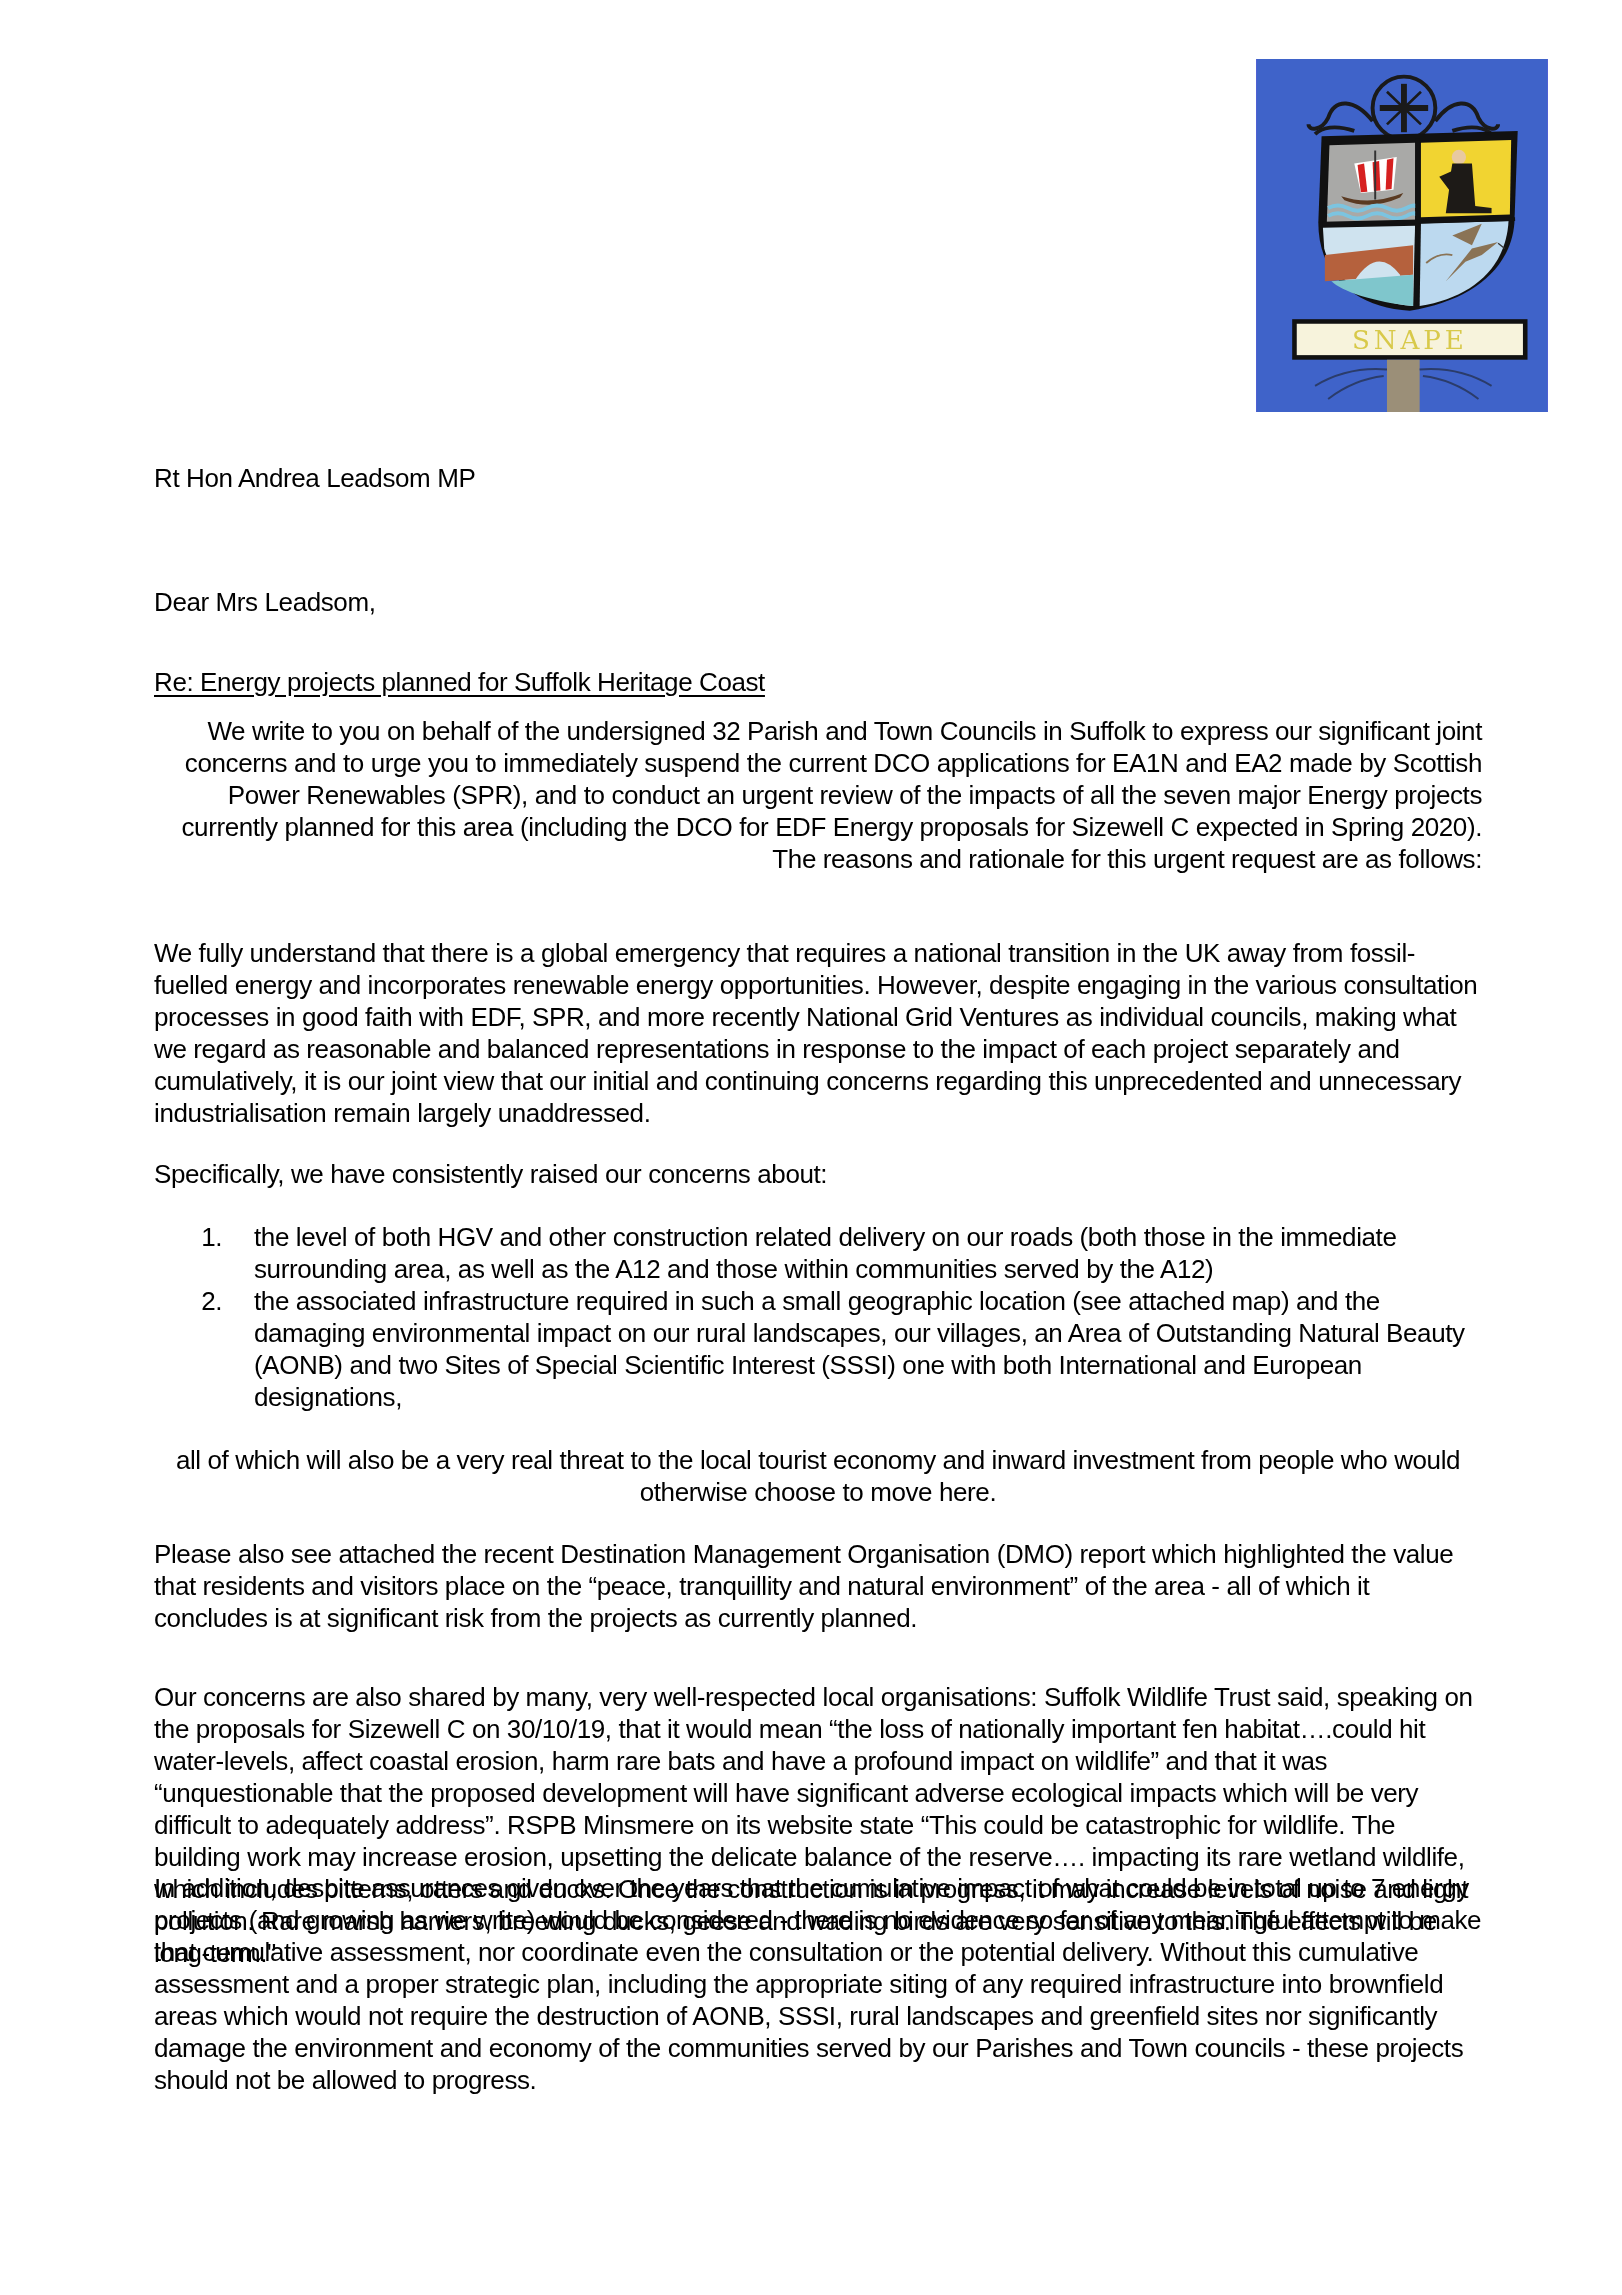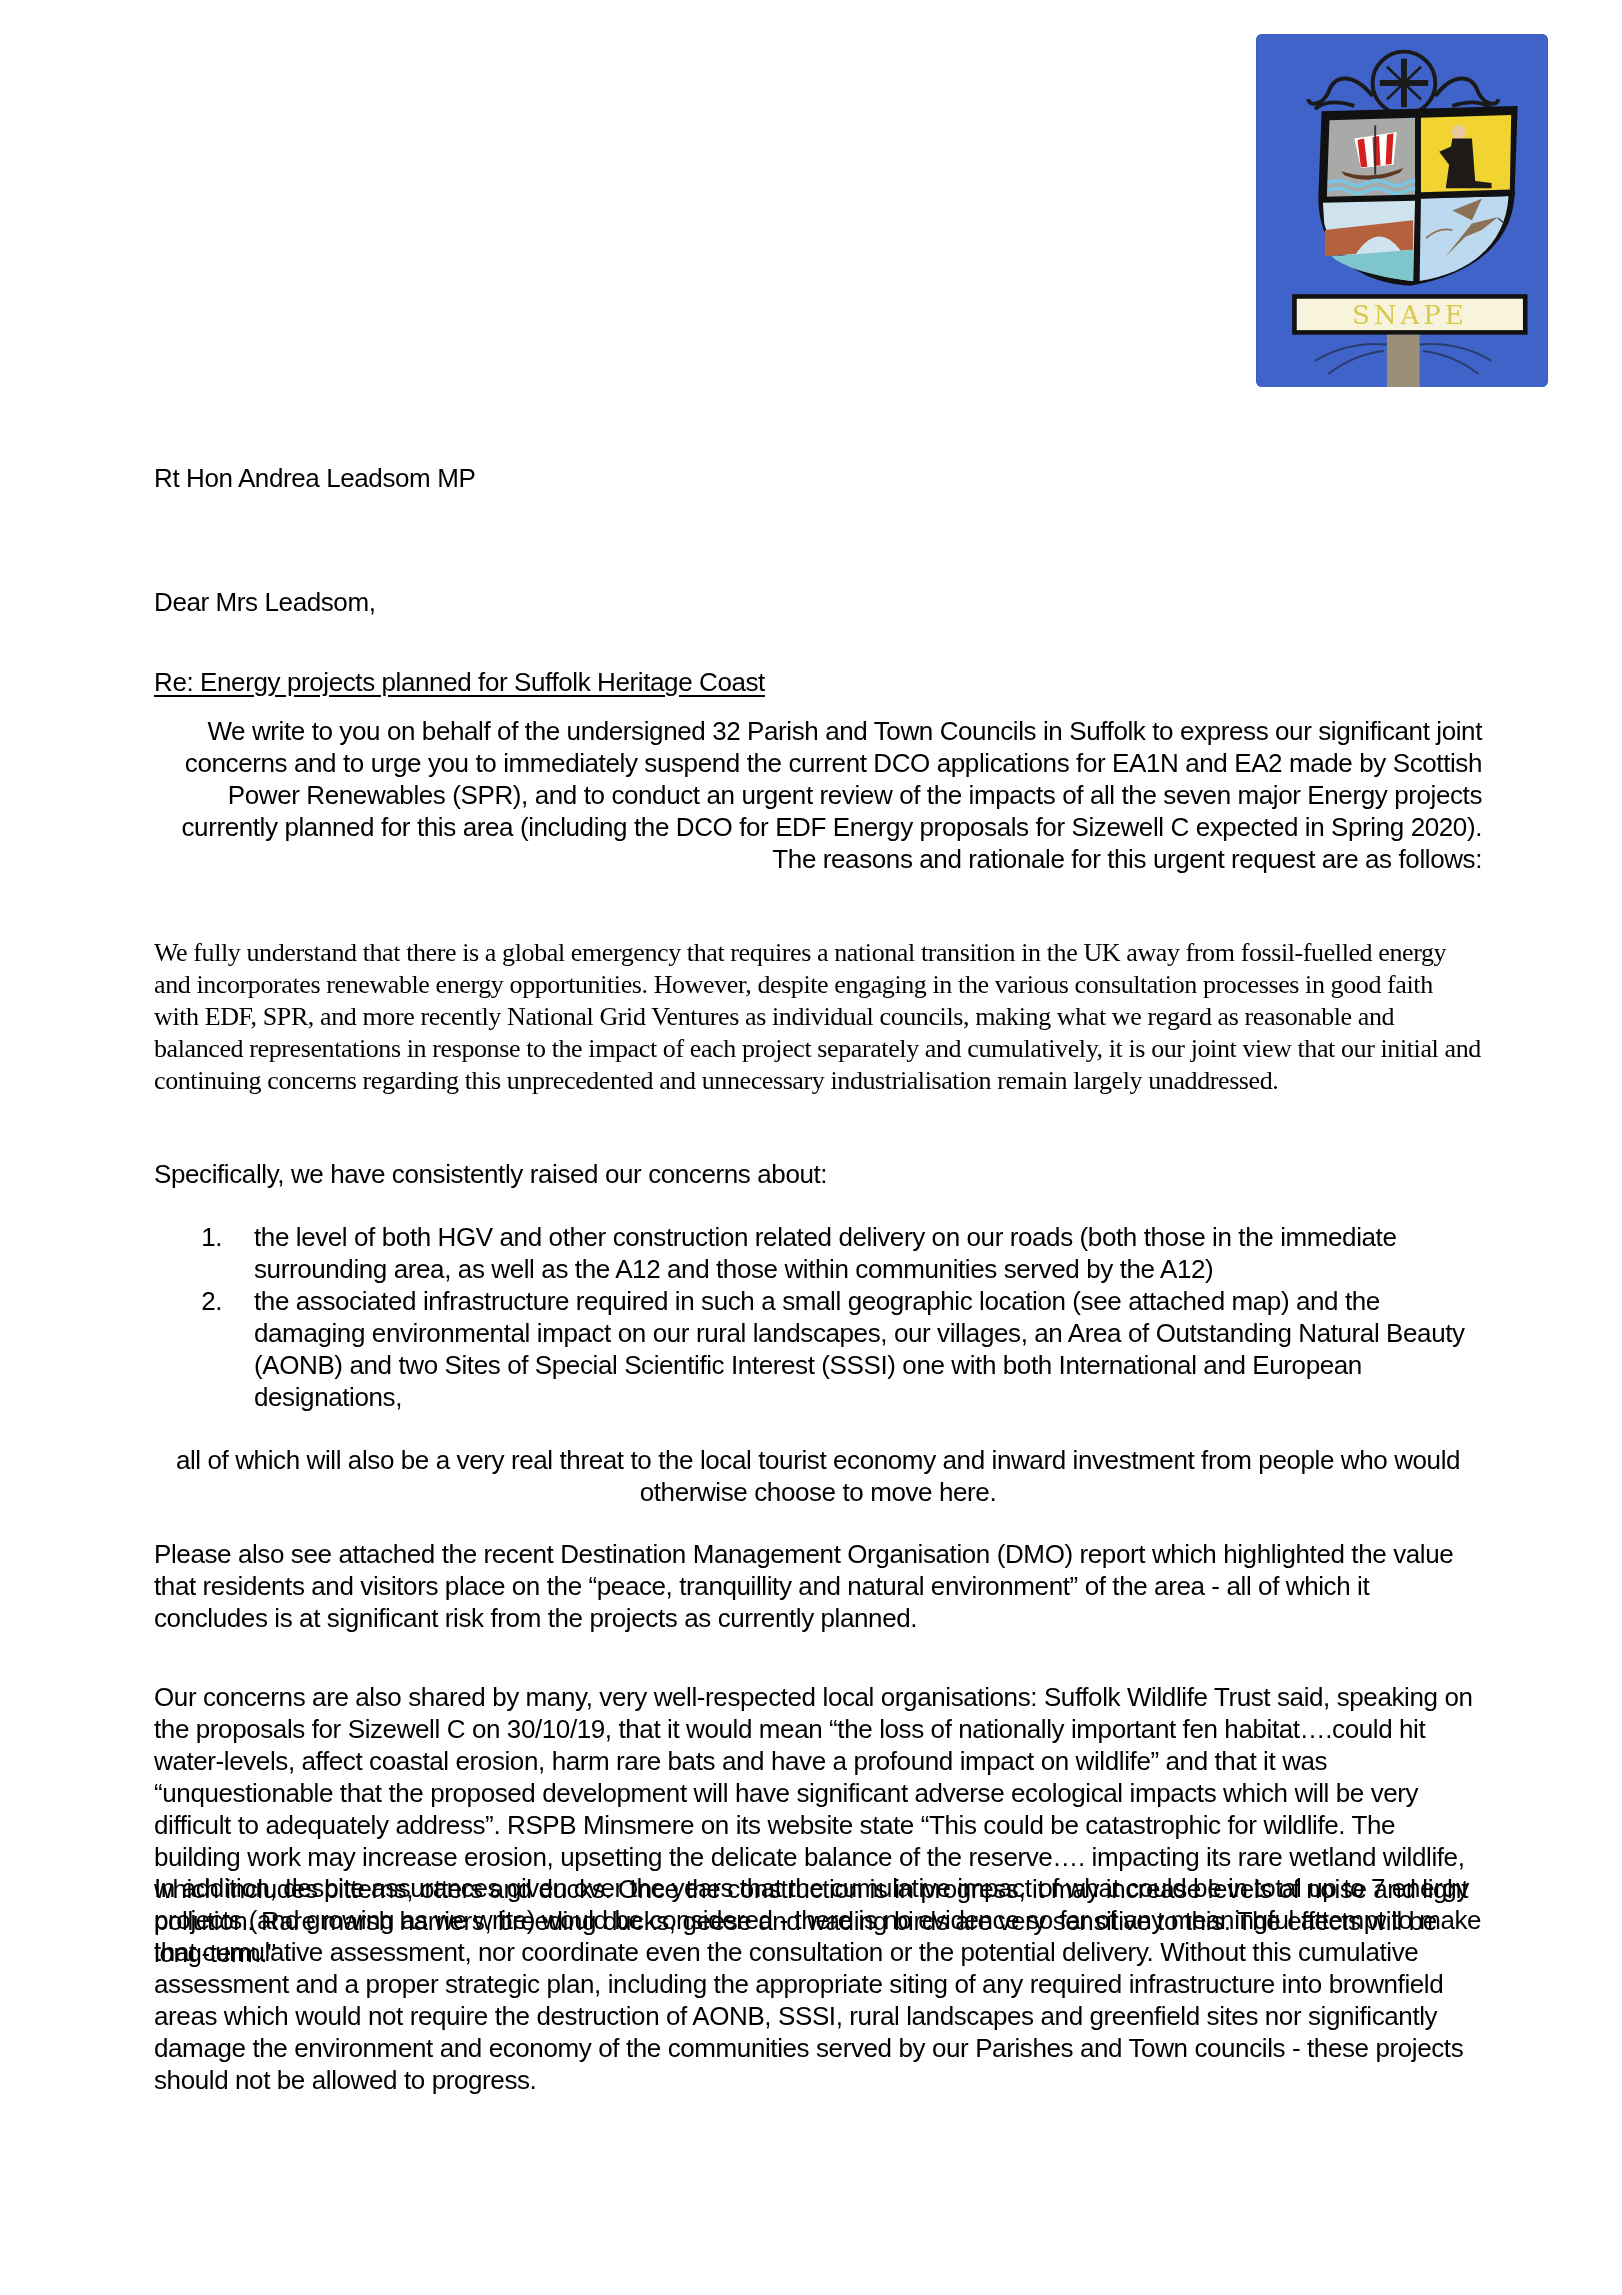--- a/index.html
+++ b/index.html
@@ -1,34 +1,34 @@
 <!DOCTYPE html>
 <html style="font-size:10.5px"><head>
 <meta charset="utf-8">
 <style>
   html, body { margin: 0; padding: 0; background: #ffffff; }
   body {
     width: 1623px; height: 2295px; position: relative; overflow: hidden;
     font-family: "Liberation Sans", sans-serif; color: #000;
   }
   .crest {
-    position: absolute; left: 1256px; top: 34px; width: 292px; height: 353px;
-    background: #0369a1; overflow: hidden; border-radius: 6px;
+    position: absolute; left: 1256px; top: 59px; width: 292px; height: 353px;
+    background: #8b5cf6; overflow: hidden;
   }
   .crest svg { width: 100%; height: 100%; display: block; }
   .text-block {
     position: absolute; left: 154px; width: 1328px;
     font-size: 26px; line-height: 32px; letter-spacing: -0.4px;
   }
   .p { margin: 0; }
   .addr { top: 462px; }
   .salutation { top: 586px; }
   .subject { top: 666px; text-decoration: underline; text-underline-offset: 3.9px; }
   .para1 { top: 715px; text-align: right; }
-  .para2 { top: 937px; font-family: Liberation Serif, serif; }
+  .para2 { top: 937px; }
   .para3 { top: 1158px; }
   .list { top: 1221px; }
   .list ol { margin: 0; padding-left: 75px; }
   .list li { padding-left: 25px; }
   .para4 { top: 1444px; text-align: center; }
   .para5 { top: 1538px; }
   .para6 { top: 1665px; margin-top: 16px; }
   .para7 { top: 1872px; }
 </style>
 </head>

